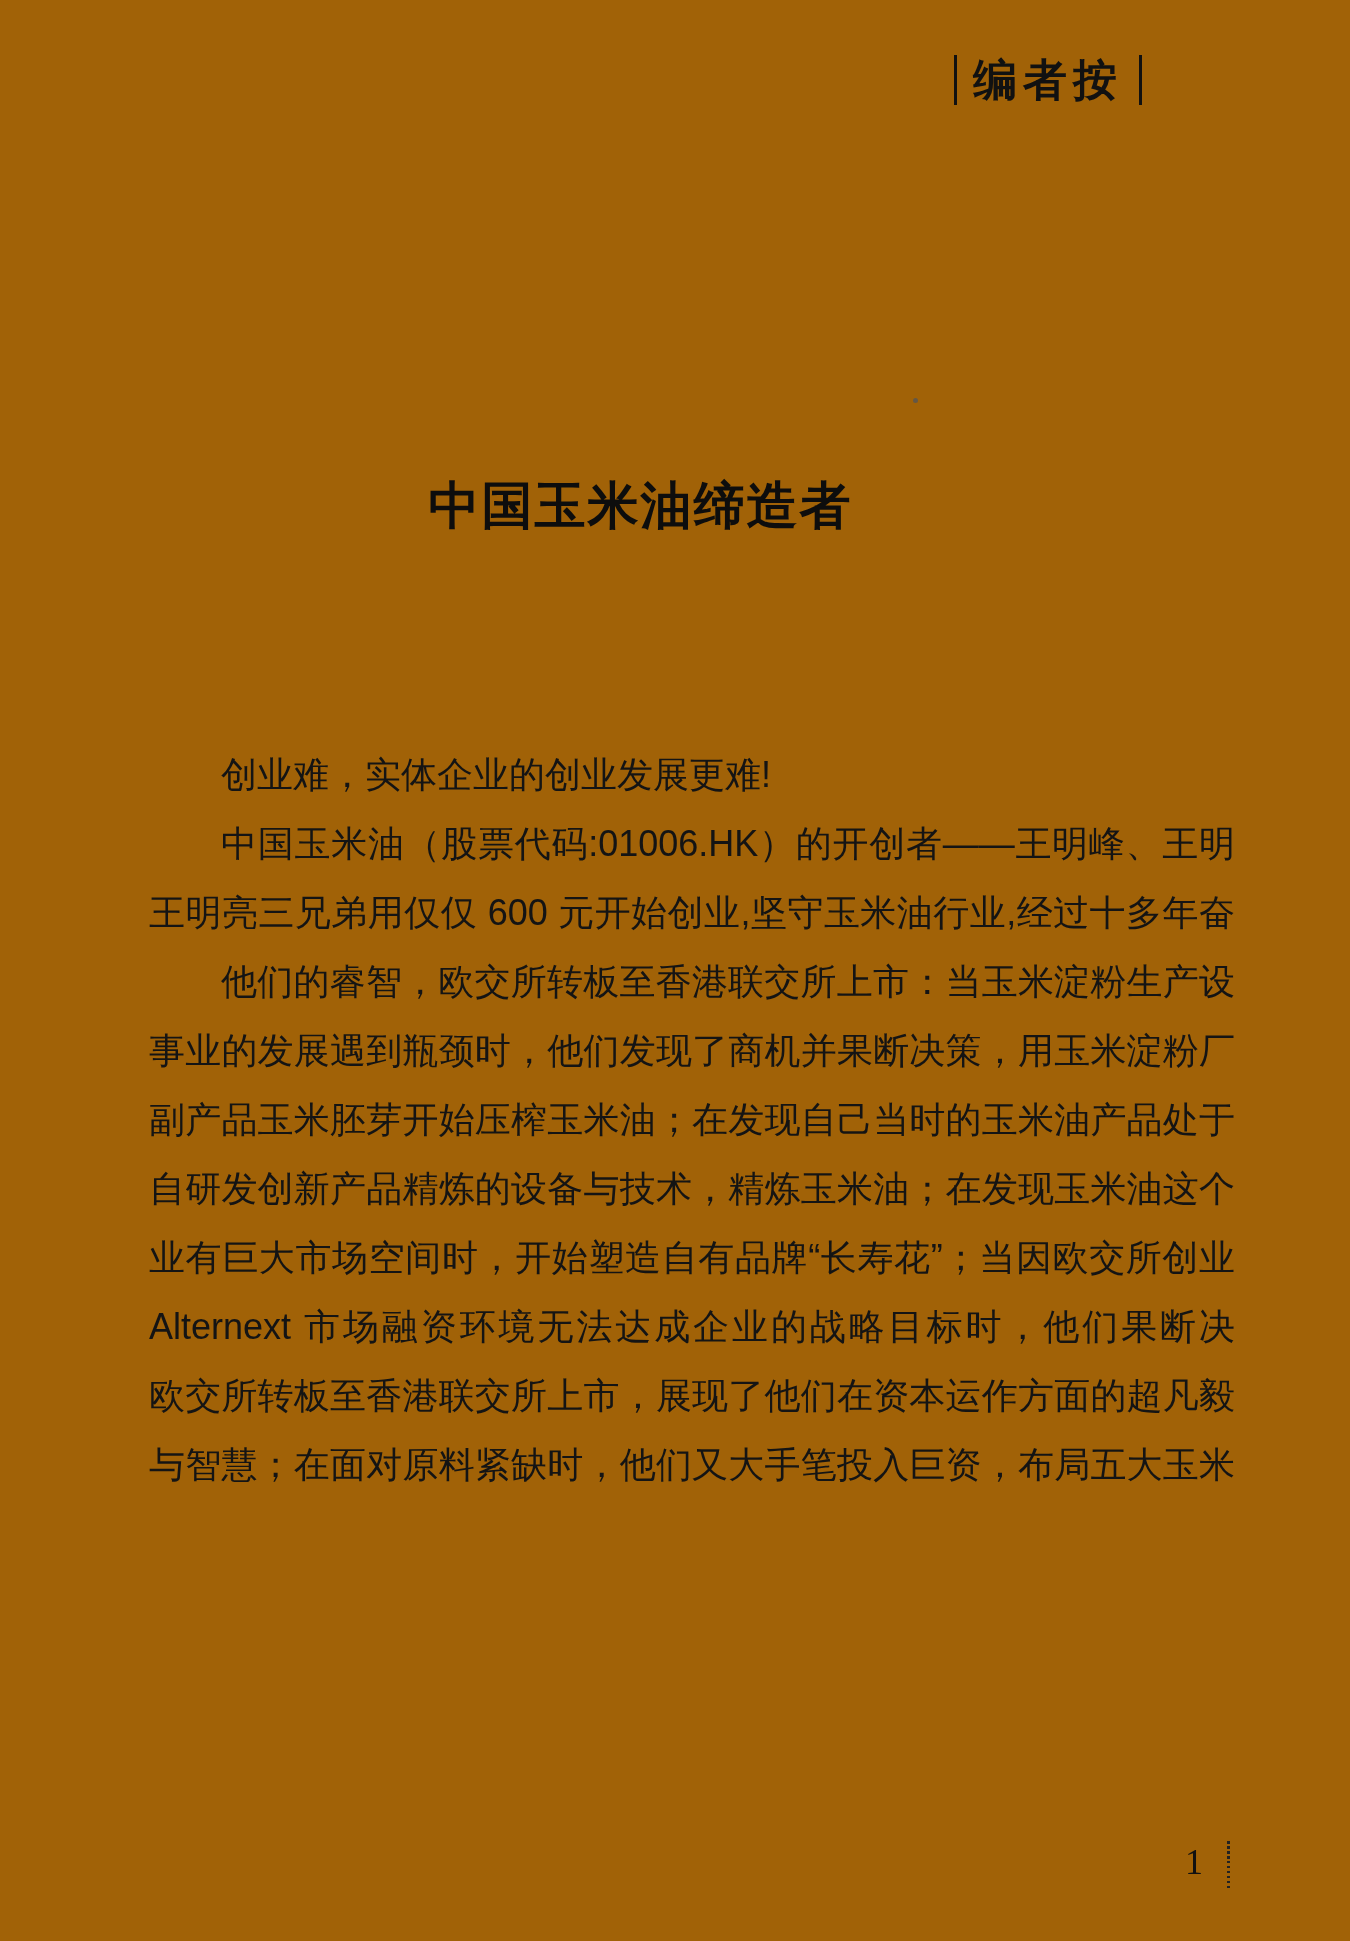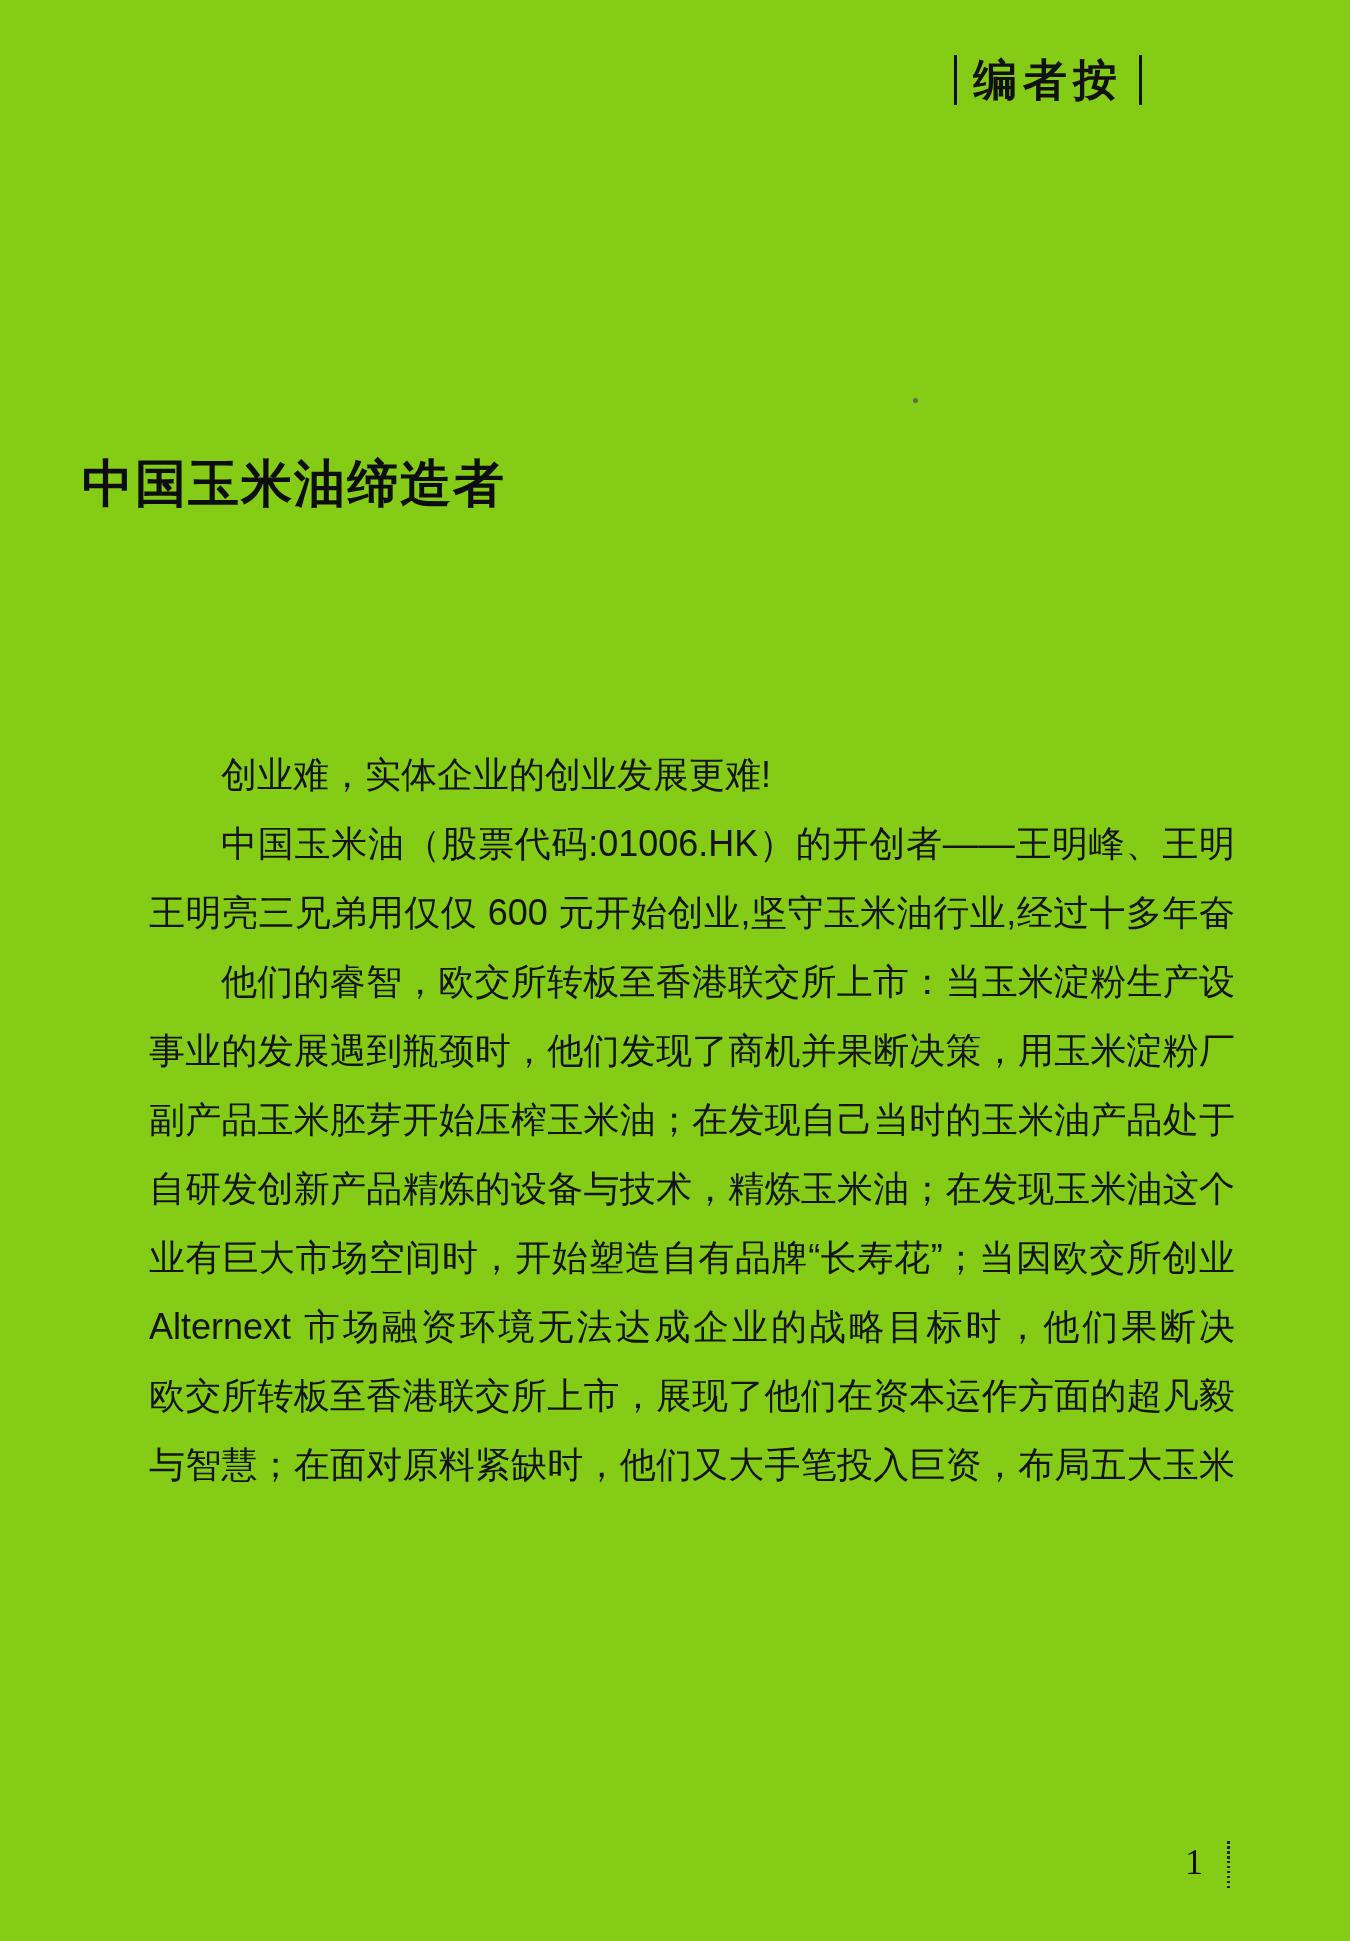--- a/index.html
+++ b/index.html
@@ -1,21 +1,21 @@
 <!DOCTYPE html>
 <html><head>
 <meta charset="utf-8">
 <style>
   html, body { margin: 0; padding: 0; background: #e8e8e8; }
   .page {
     position: relative;
     width: 1350px;
     height: 1941px;
     margin: 0 auto;
-    background: #84cc16;
+    background: #a16207;
     overflow: hidden;
     color: #111;
     font-family: "Liberation Sans", sans-serif;
   }
 
   
   .ed-note {
     position: absolute;
     top: 55px;
     right: 208px;
@@ -33,23 +33,24 @@
     font-weight: 700;
     letter-spacing: 6px;
     line-height: 50px;
     color: #111;
     white-space: nowrap;
   }
 
   
   .title-wrap {
     position: absolute;
-    top: 450px;
+    top: 472px;
     left: 118px;
     width: 1117px;
+    text-align: center;
     transform: translateX(-36px);
   }
   .title-wrap h1 {
     margin: 0;
     font-family: "Liberation Serif", serif;
     font-weight: 700;
     font-size: 51px;
     letter-spacing: 2px;
     color: #0d0d0d;
     white-space: nowrap;

